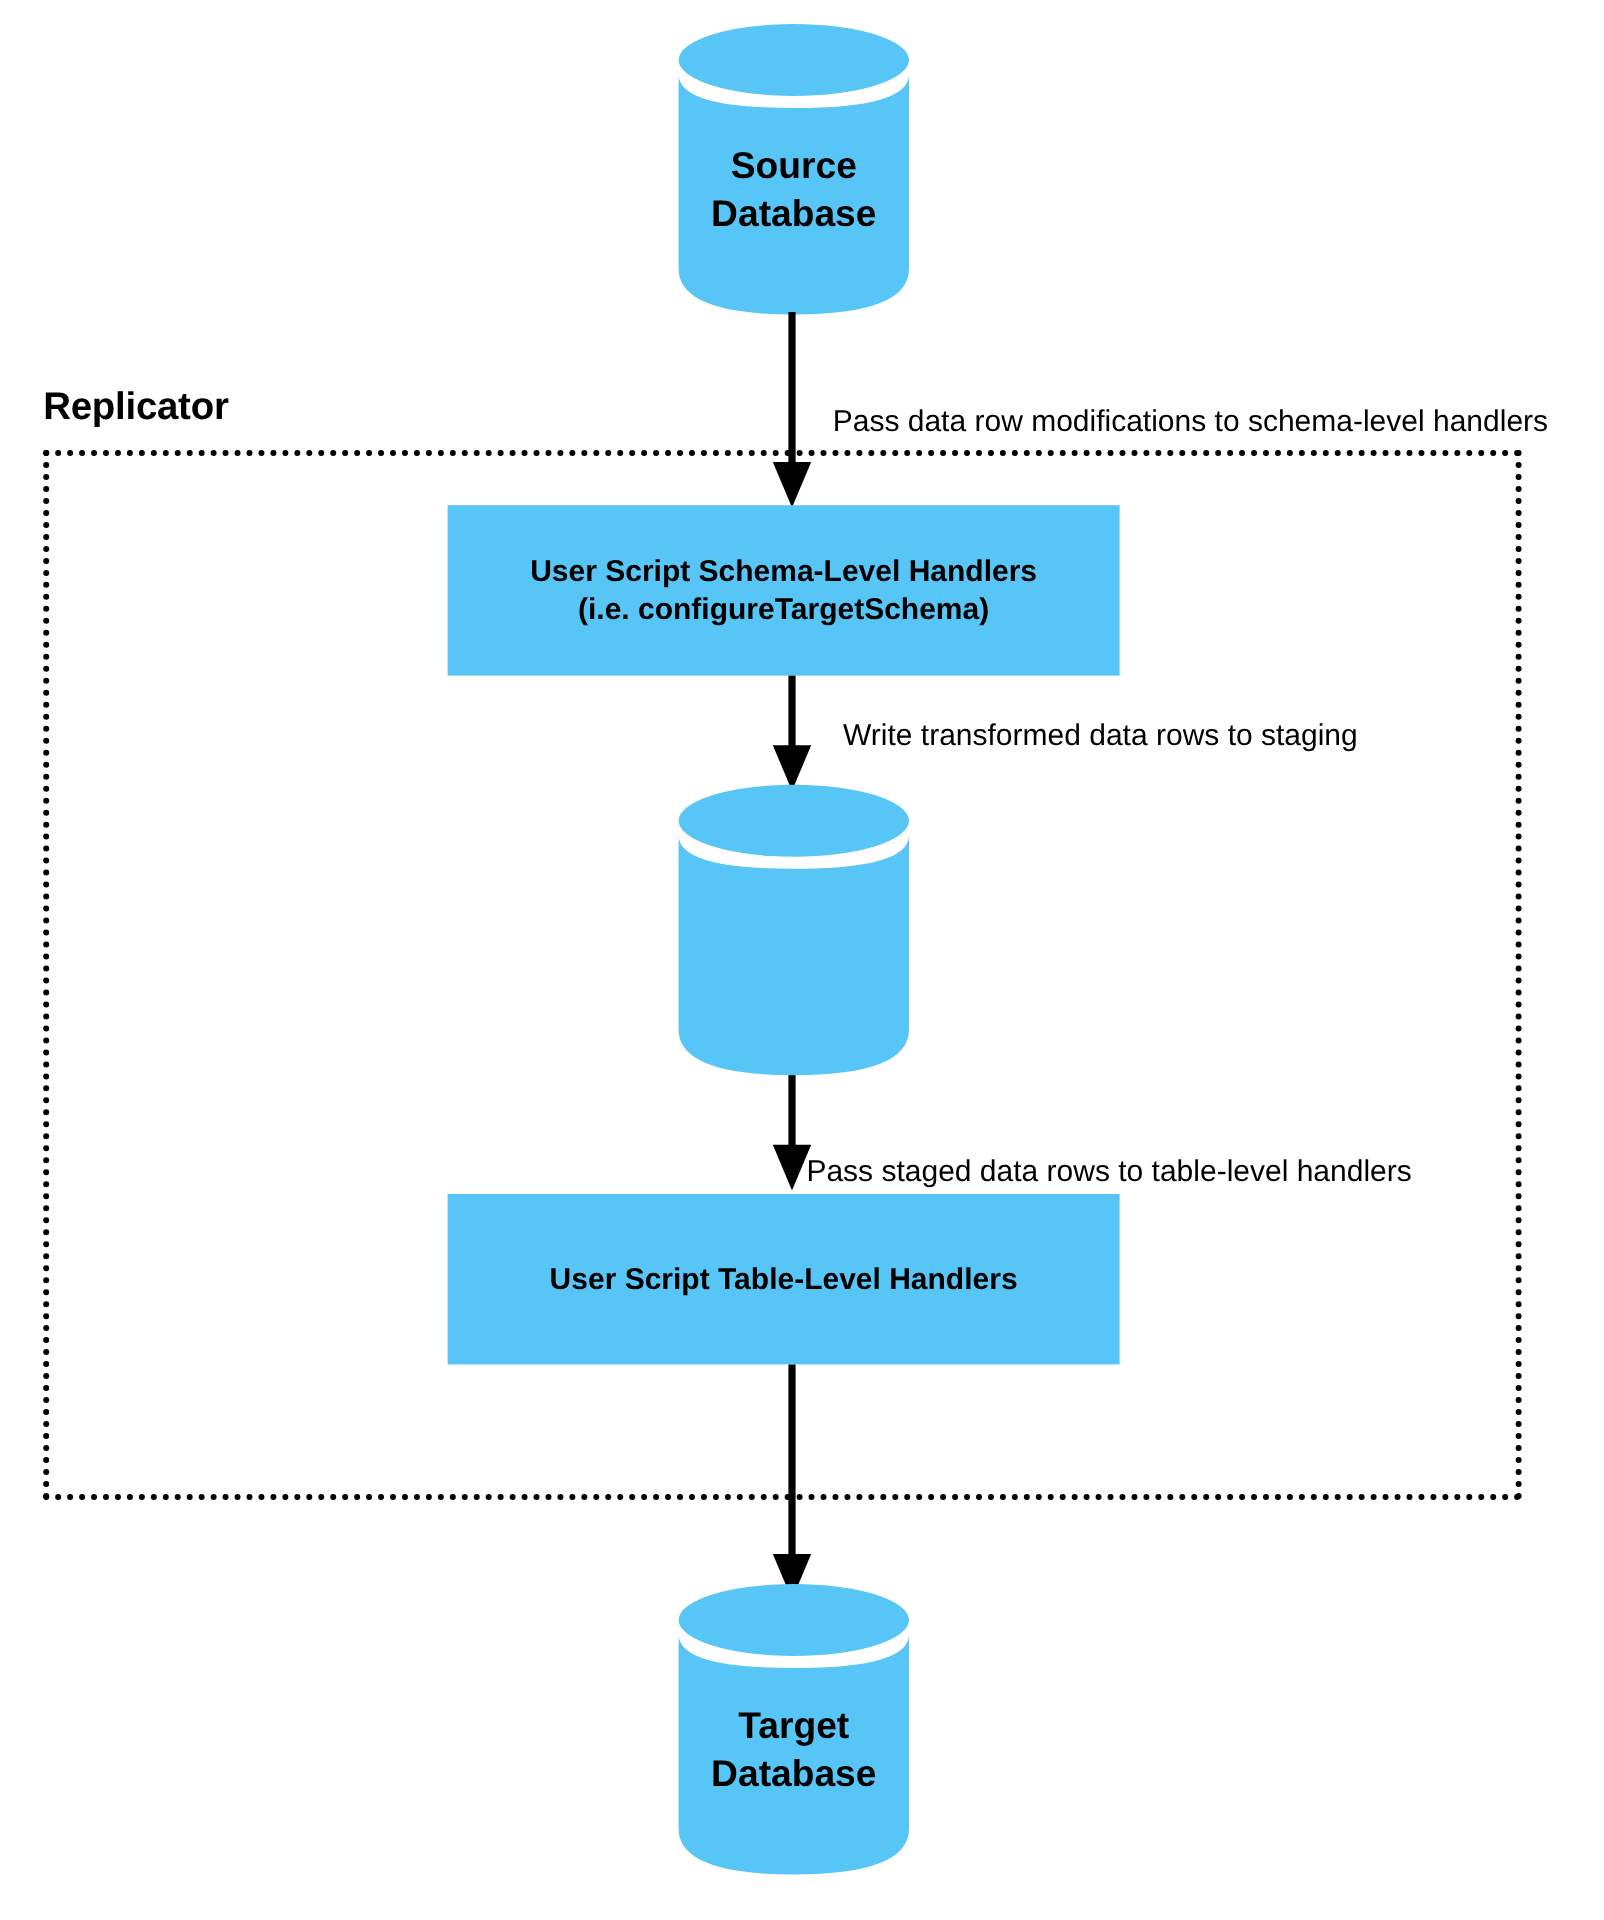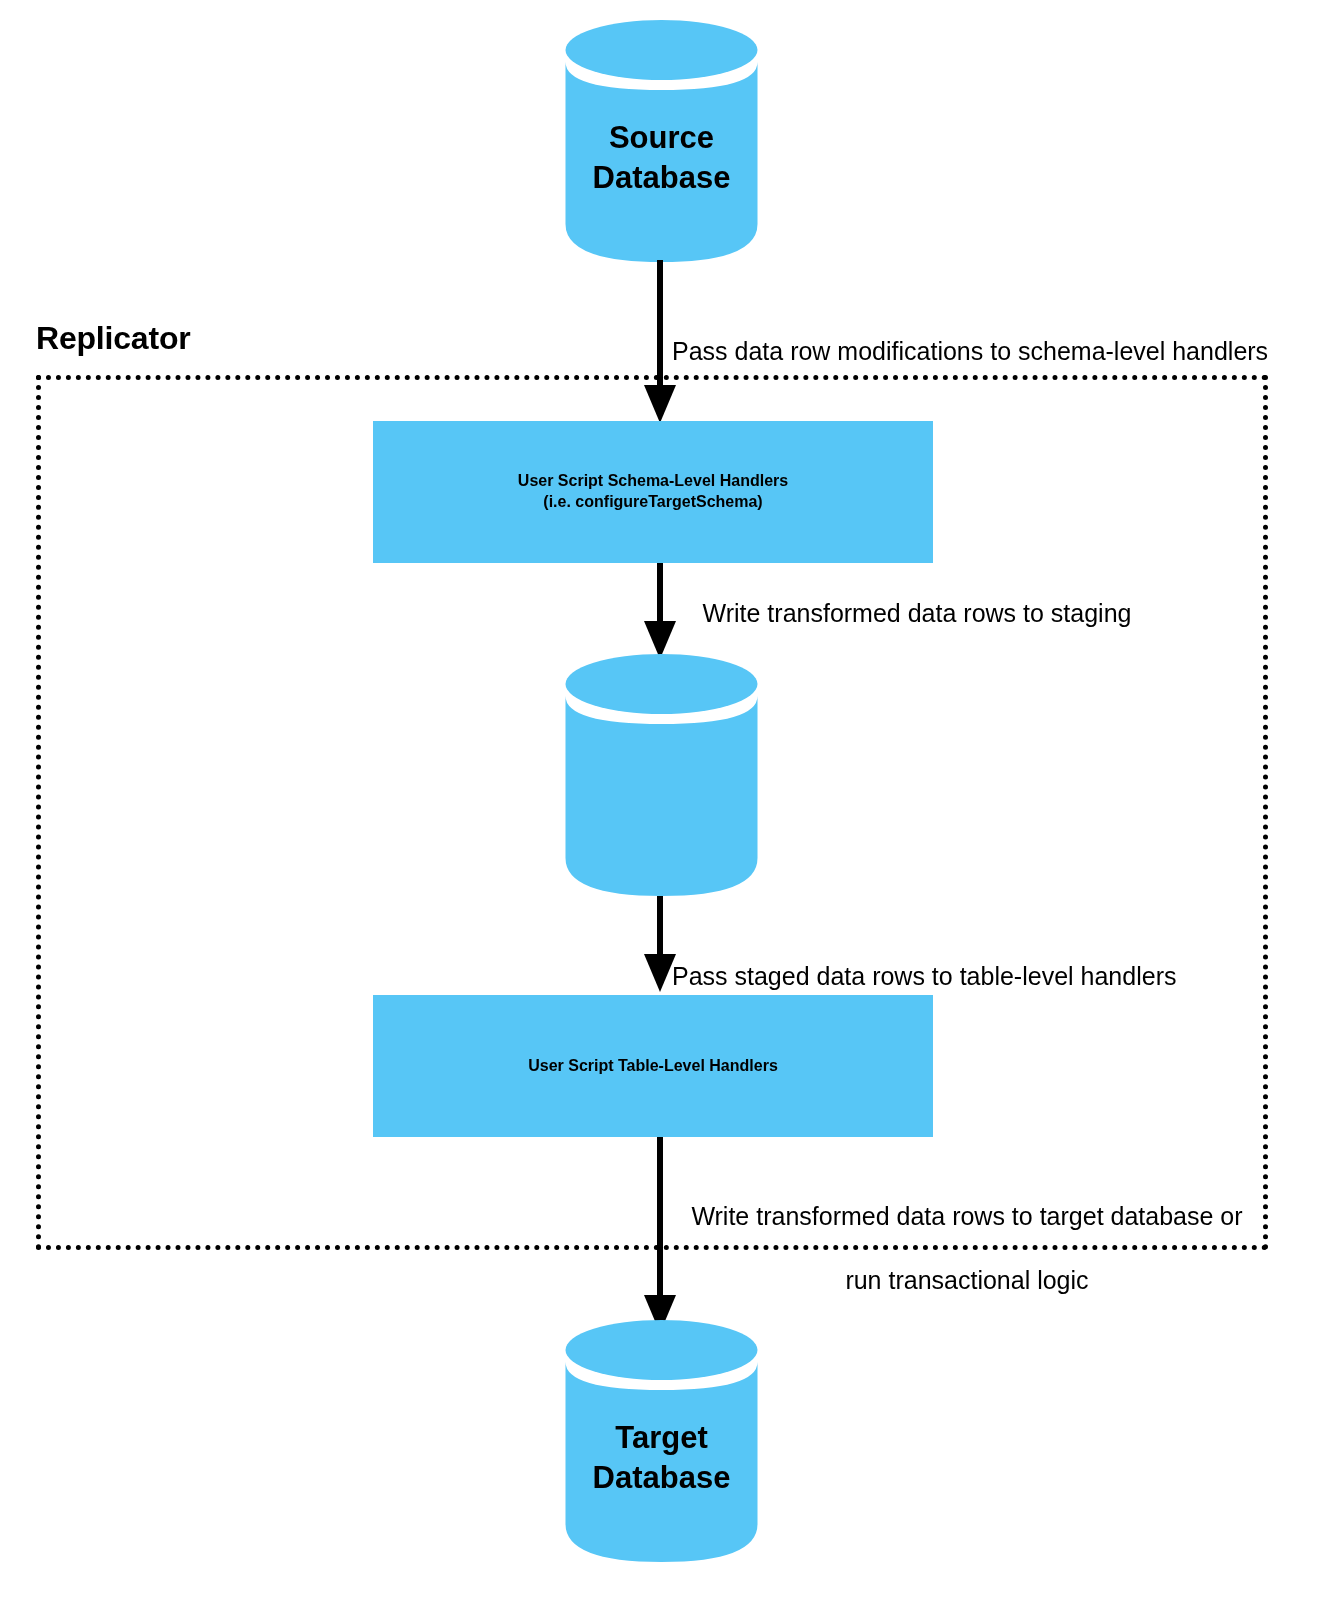--- a/index.html
+++ b/index.html
@@ -60,21 +60,21 @@
   }
 
   
   .procbox {
     width: 560px;
     background: #57c6f6;
     display: flex;
     align-items: center;
     justify-content: center;
     text-align: center;
-    font-size: 16px;
+    font-size: 25px;
     font-weight: bold;
     line-height: 1.3;
     color: #000000;
   }
 
   
   .arrow { overflow: visible; }
 
   
   .edge-label {
@@ -103,21 +103,21 @@
     <div class="cyl-label" style="top:100px;">
       <div>Source</div>
       <div>Database</div>
     </div>
   </div>
 
   <svg class="abs arrow" style="left:636px; top:260px;" width="48" height="165" viewBox="0 0 48 165" xmlns="http://www.w3.org/2000/svg">
     <line x1="24" y1="0" x2="24" y2="133" stroke="#000000" stroke-width="6"></line>
     <polygon points="24,163 8,125 40,125" fill="#000000"></polygon>
   </svg>
-  <div class="abs edge-label left-align" style="left:672px; top:303px; width:640px;">
+  <div class="abs edge-label left-align" style="left:672px; top:303px; width:640px;text-align:center;">
     <div>Pass data row modifications to schema-level handlers</div>
   </div>
 
   <div class="abs procbox" style="left:373px; top:421px; height:142px;">
     <div>
       <div>User Script Schema-Level Handlers</div>
       <div>(i.e. configureTargetSchema)</div>
     </div>
   </div>
 
@@ -148,24 +148,20 @@
   <div class="abs procbox" style="left:373px; top:995px; height:142px;">
     <div>
       <div>User Script Table-Level Handlers</div>
     </div>
   </div>
 
   <svg class="abs arrow" style="left:636px; top:1137px;" width="48" height="198" viewBox="0 0 48 198" xmlns="http://www.w3.org/2000/svg">
     <line x1="24" y1="0" x2="24" y2="166" stroke="#000000" stroke-width="6"></line>
     <polygon points="24,196 8,158 40,158" fill="#000000"></polygon>
   </svg>
-  <div class="abs edge-label center-align" style="left:672px; top:1168px; width:590px;">
-    <div>Write transformed data rows to target database or</div>
-    <div>run transactional logic</div>
-  </div>
 
   <div class="abs cylinder" style="left:563px; top:1318px;">
     <svg class="cyl-svg" width="197" height="246" viewBox="0 0 197 246" xmlns="http://www.w3.org/2000/svg">
       <ellipse cx="98.5" cy="32" rx="96" ry="30" fill="#57c6f6"></ellipse>
       <path d="M 2.5 44 L 2.5 206 Q 2.5 244 98.5 244 Q 194.5 244 194.5 206 L 194.5 44
                Q 194.5 72 98.5 72 Q 2.5 72 2.5 44 Z" fill="#57c6f6"></path>
     </svg>
     <div class="cyl-label" style="top:100px;">
       <div>Target</div>
       <div>Database</div>

